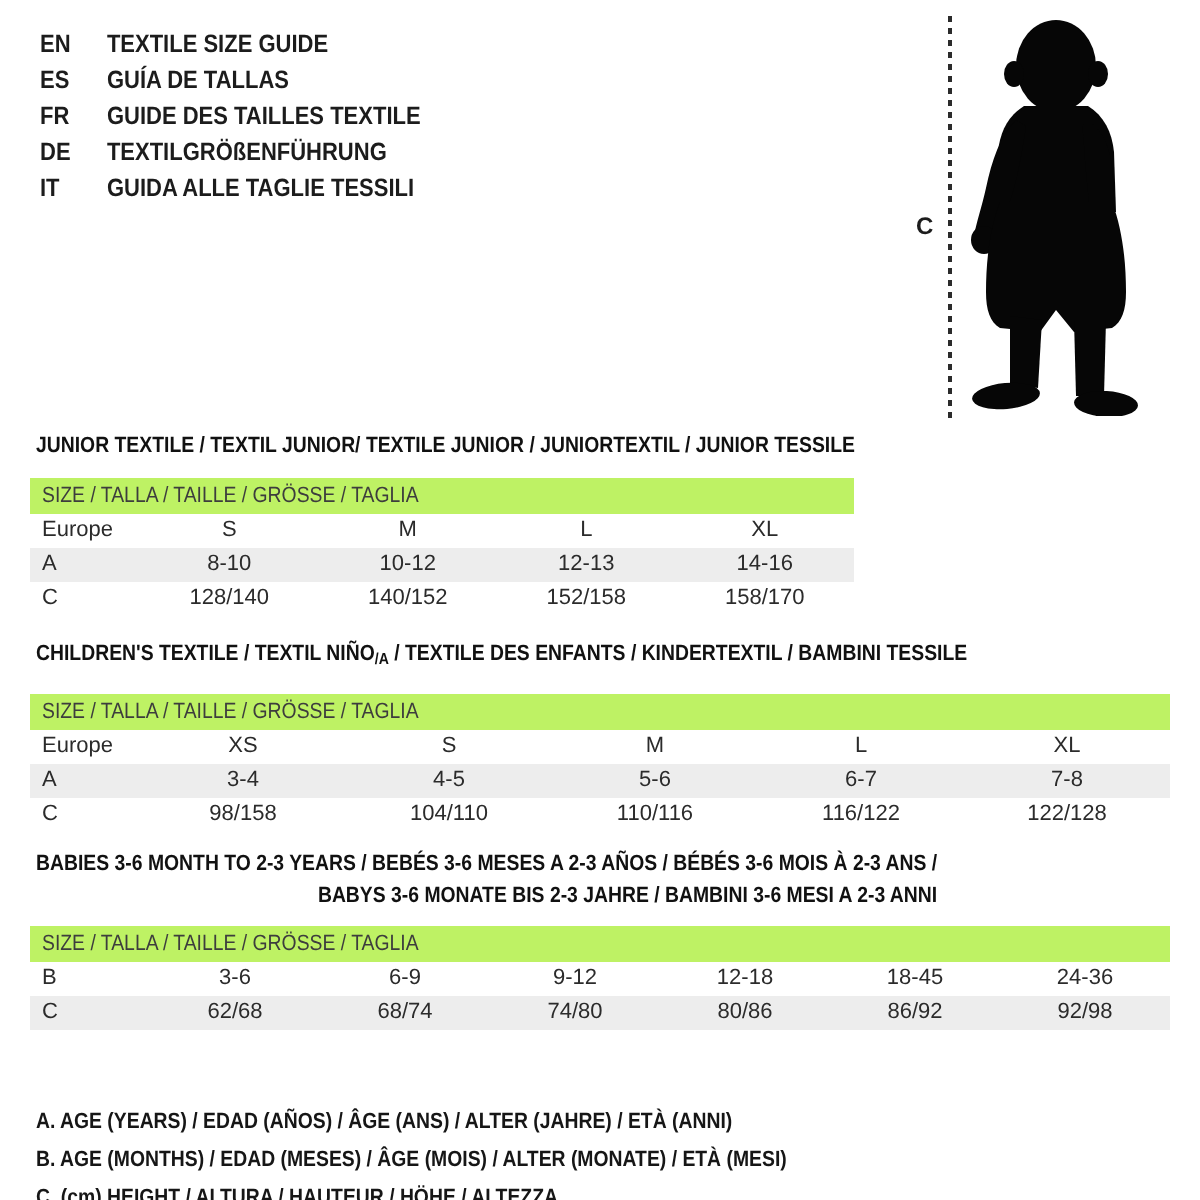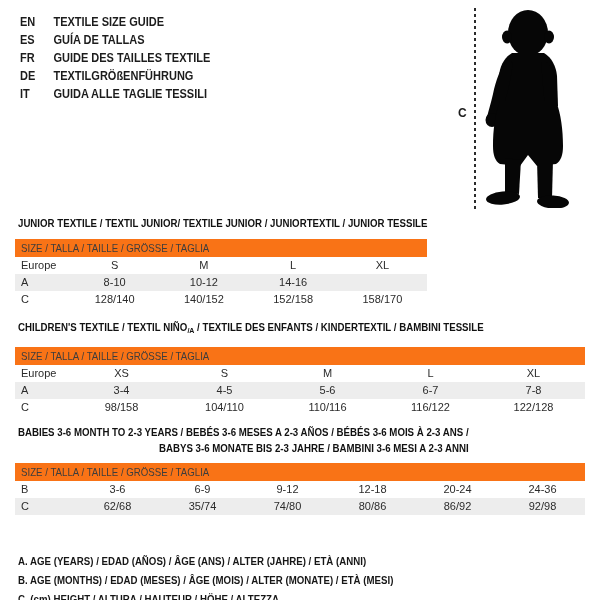--- a/index.html
+++ b/index.html
@@ -18,21 +18,21 @@
   .measure-line { position:absolute; left:474px; top:8px; width:2px; height:201px;
     background:repeating-linear-gradient(to bottom,#2b2b2b 0 3px,transparent 3px 6px); }
   .measure-label { position:absolute; left:458px; top:106px; font-size:12px; font-weight:bold; color:#1c1c1c; }
   .baby-svg { position:absolute; left:484px; top:8px; }
 
   
   .tbl-title { position:absolute; left:18px; font-size:11px; font-weight:bold; color:#111; letter-spacing:0; }
   .tbl-title .subA { font-size:8px; vertical-align:-2px; }
   .t3-title { line-height:15.5px;text-align:right; }
   .tbl { position:absolute; left:15px; }
-  .bar { height:18px; line-height:18px; background:#f97316; color:#3d3d3d; font-size:11px; padding-left:6px; }
+  .bar { height:18px; line-height:18px; background:#bef264; color:#3d3d3d; font-size:11px; padding-left:6px; }
   .bar-inner { display:inline-block; }
   .row { display:grid; height:17px; line-height:17px; font-size:11px; color:#2b2b2b; }
   .row.alt { background:#ededed; }
   .cols4 { grid-template-columns:55px repeat(4,1fr); }
   .cols5 { grid-template-columns:55px repeat(5,1fr); }
   .cols6 { grid-template-columns:60px repeat(6,1fr); }
   .lbl { padding-left:6px; text-align:left; }
   .cell { text-align:center; }
 
   
@@ -96,20 +96,21 @@
       <span class="lbl">Europe</span>
       <span class="cell">S</span>
       <span class="cell">M</span>
       <span class="cell">L</span>
       <span class="cell">XL</span>
     </div>
     <div class="row cols4 alt">
       <span class="lbl">A</span>
       <span class="cell">8-10</span>
       <span class="cell">10-12</span>
+      <span class="cell">12-13</span>
       <span class="cell">14-16</span>
     </div>
     <div class="row cols4">
       <span class="lbl">C</span>
       <span class="cell">128/140</span>
       <span class="cell">140/152</span>
       <span class="cell">152/158</span>
       <span class="cell">158/170</span>
     </div>
   </div>
@@ -152,27 +153,27 @@
   <div class="tbl" style="top:463px; width:570px;">
     <div class="bar">
       <span class="bar-inner cond">SIZE / TALLA / TAILLE / GRÖSSE / TAGLIA</span>
     </div>
     <div class="row cols6">
       <span class="lbl">B</span>
       <span class="cell">3-6</span>
       <span class="cell">6-9</span>
       <span class="cell">9-12</span>
       <span class="cell">12-18</span>
-      <span class="cell">20-24</span>
+      <span class="cell">18-45</span>
       <span class="cell">24-36</span>
     </div>
     <div class="row cols6 alt">
       <span class="lbl">C</span>
       <span class="cell">62/68</span>
-      <span class="cell">35/74</span>
+      <span class="cell">68/74</span>
       <span class="cell">74/80</span>
       <span class="cell">80/86</span>
       <span class="cell">86/92</span>
       <span class="cell">92/98</span>
     </div>
   </div>
 
   <div class="footnotes">
     <div class="footnote cond">A. AGE (YEARS) / EDAD (AÑOS) / ÂGE (ANS) / ALTER (JAHRE) / ETÀ (ANNI)</div>
     <div class="footnote cond">B. AGE (MONTHS) / EDAD (MESES) / ÂGE (MOIS) / ALTER (MONATE) / ETÀ (MESI)</div>

